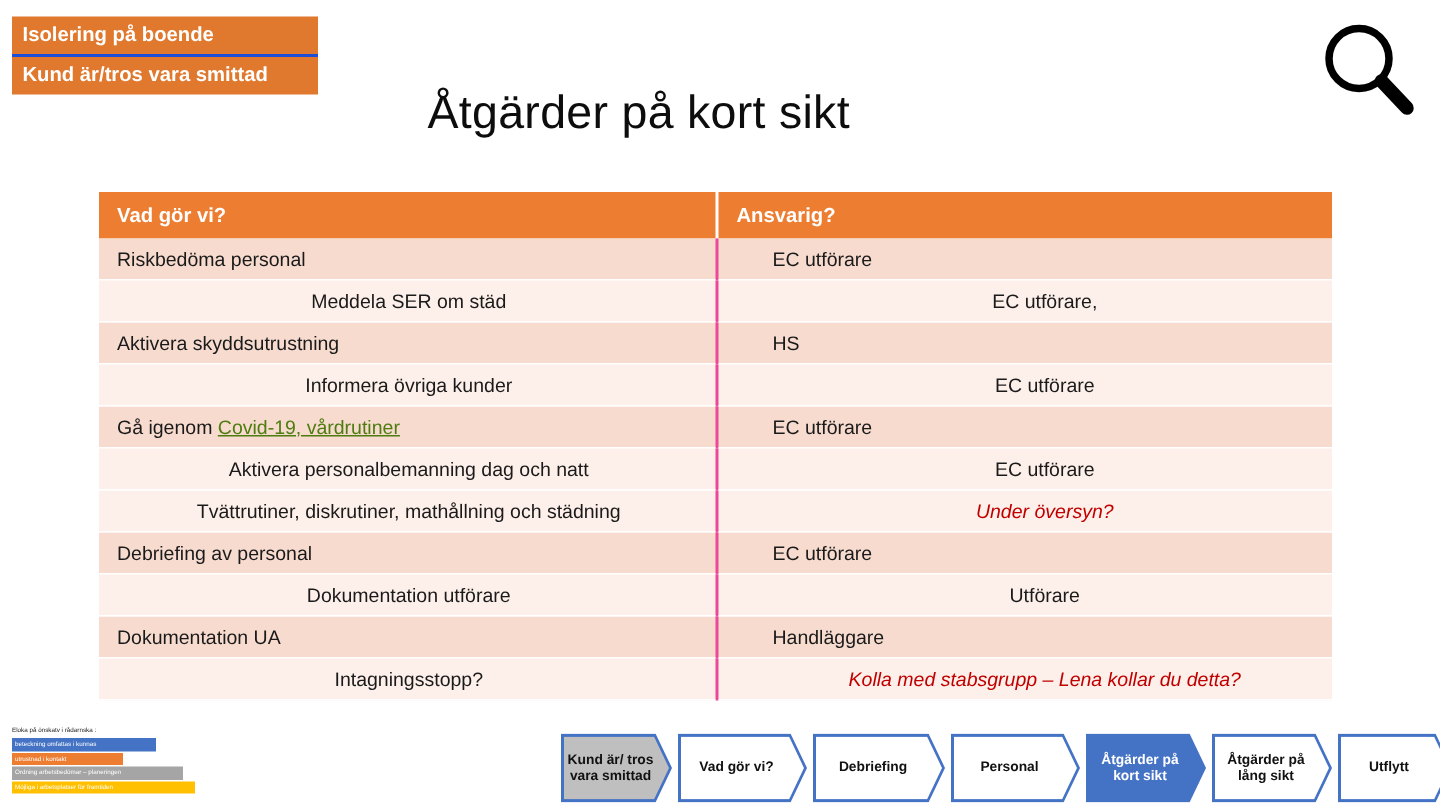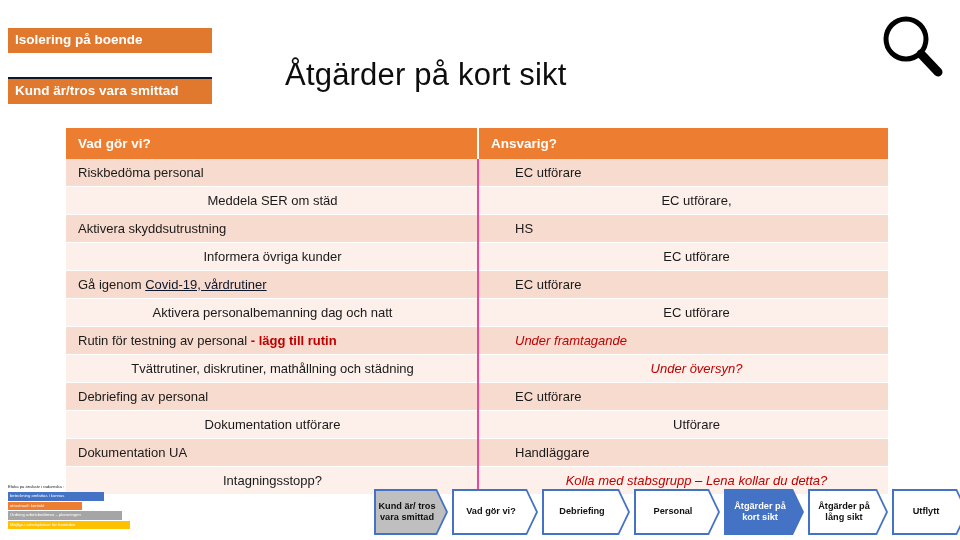--- a/index.html
+++ b/index.html
@@ -13,36 +13,35 @@
     position: relative;
     overflow: hidden;
     font-family: "Liberation Sans", sans-serif;
     color: #1a1a1a;
   }
 
   
   #breadcrumb-chips {
     position: absolute;
     left: 8px;
-    top: 28px;
+    top: 11px;
     width: 204px;
   }
   .chip {
     background: #E0792E;
     color: #ffffff;
     font-size: 13.5px;
     font-weight: 600;
     padding: 5px 7px 6px 7px;
     line-height: 1.05;
     border: 1px solid #d5申;
     box-sizing: border-box;
   }
   .chip + .chip {
-    border-top: 2px solid #0f172a;
-    margin-top: 24px;
+    border-top: 2px solid #1d4ed8;
   }
 
   
   #page-title {
     position: absolute;
     left: 285px;
     top: 57px;
     font-size: 31px;
     font-weight: 400;
     color: #0d0d0d;
@@ -100,21 +99,21 @@
   
   tr.gap-after td {
     border-bottom: 5px solid #ffffff;
   }
   tr.tall td {
     padding-top: 11px;
     padding-bottom: 12px;
   }
 
   .link {
-    color: #0f172a;
+    color: #4d7c0f;
     text-decoration: underline;
   }
   .warn {
     color: #C00000;
     font-weight: 600;
   }
   .note {
     color: #C00000;
     font-style: italic;
   }
@@ -228,24 +227,20 @@
       <td>EC utförare</td>
     </tr>
     <tr class="shade-a">
       <td><span>Gå igenom </span><a class="link" href="#">Covid-19, vårdrutiner</a></td>
       <td>EC utförare</td>
     </tr>
     <tr class="shade-b">
       <td>Aktivera personalbemanning dag och natt</td>
       <td>EC utförare</td>
     </tr>
-    <tr class="shade-a">
-      <td><span>Rutin för testning av personal </span><span class="warn">- lägg till rutin</span></td>
-      <td class="note">Under framtagande</td>
-    </tr>
     <tr class="shade-b">
       <td>Tvättrutiner, diskrutiner, mathållning och städning</td>
       <td class="note">Under översyn?</td>
     </tr>
     <tr class="shade-a">
       <td>Debriefing av personal</td>
       <td>EC utförare</td>
     </tr>
     <tr class="shade-b">
       <td>Dokumentation utförare</td>

